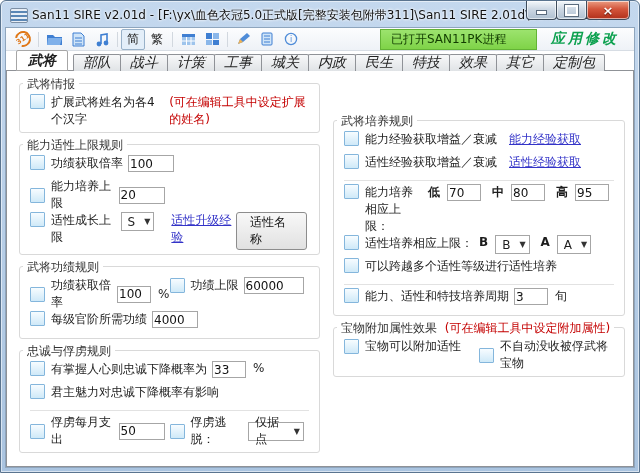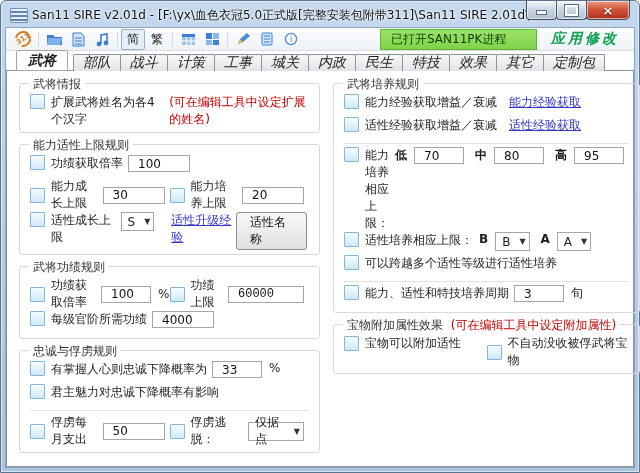--- a/index.html
+++ b/index.html
@@ -40,32 +40,32 @@
   
   .tabstrip{flex:none;display:flex;align-items:flex-end;padding:3px 0 0 5px;height:17px;position:relative;z-index:2;}
   .tab{font-size:14px;color:#222;padding:0 9px 1px;border:1px solid #8f9297;border-bottom:none;
     background:linear-gradient(#f7f8f9,#e0e3e6);border-radius:2px 2px 0 0;margin-right:-1px;height:15px;line-height:15px;font-style:italic;}
   .tab.sel{background:#fff;font-weight:bold;height:18px;line-height:17px;position:relative;z-index:3;padding:0 11px 1px;}
   .page{flex:1;border:1px solid #8f9297;margin:-1px 0 0 0;background:#fff;
     padding:12px 8px 0 12px;display:flex;gap:13px;align-items:flex-start;}
   
   .col{display:flex;flex-direction:column;}
   .col.left{width:301px;flex:none;}
-  .col.right{flex:1;}
+  .col.right{flex:1;margin-top:37px;}
   .group{border:1px solid #d9d9d9;border-radius:3px;position:relative;
     padding:10px 10px 4px;margin-bottom:11px;}
-  .gtitle{position:absolute;top:-8px;left:9px;background:#fff;padding:0 4px;font-size:12px;color:#333;white-space:nowrap;}
+  .gtitle{position:absolute;top:-8px;left:3px;background:#fff;padding:0 4px;font-size:12px;color:#333;white-space:nowrap;}
   .gtitle .note{margin-left:4px;}
   .row{display:flex;align-items:flex-start;min-height:23px;font-size:12px;color:#1d1d1d;}
   .half{display:flex;align-items:center;width:50%;flex:none;}
   .cb{width:13px;height:13px;border:1px solid #84b6dc;border-radius:1px;flex:none;
     background:linear-gradient(#f7fcff,#cfe9f8);margin-right:6px;}
   .tin{width:42px;height:15px;border:1px solid #a6a6a6;font:12px "DejaVu Sans",sans-serif;
-    padding:0 9px;margin:0 5px;color:#111;}
-  .tin.w56{width:56px;font-family:Liberation Mono, monospace;} .tin.w34{width:30px;}
+    padding:0 1px;margin:0 5px;color:#111;}
+  .tin.w56{width:56px;} .tin.w34{width:30px;}
   .sel{display:inline-flex;align-items:center;border:1px solid #a6a6a6;background:#fff;
     height:17px;padding:0 3px 0 6px;margin:0 5px;}
   .sel .arr{font-size:8px;color:#333;margin-left:9px;}
   .link{color:#3434c8;text-decoration:underline;margin-left:12px;}
   .btn{border:1px solid #8d8d8d;border-radius:3px;background:linear-gradient(#f8f8f8,#e1e1e1);
     padding:1px 13px;font-size:12px;color:#111;margin-left:auto;margin-right:2px;}
   .note{color:#c40000;}
   .hr{border-top:1px solid #e2e2e2;margin:3px 0;}
   .sfx{margin-left:2px;}
   .seg{margin:0 2px 0 6px;font-weight:bold;}
@@ -194,25 +194,20 @@
         <div class="group">
           <span class="gtitle">能力适性上限规则</span>
           <div class="row">
             <span class="cb"></span>
             <span>功绩获取倍率</span>
             <input class="tin" value="100" style="">
           </div>
           <div class="row">
             <span class="half">
               <span class="cb"></span>
-              <span>能力成长上限</span>
-              <input class="tin" value="30" style="">
-            </span>
-            <span class="half">
-              <span class="cb"></span>
               <span>能力培养上限</span>
               <input class="tin" value="20" style="">
             </span>
           </div>
           <div class="row">
             <span class="cb"></span>
             <span>适性成长上限</span>
             <span class="sel">
               <span>S</span>
               <span class="arr">▼</span>

